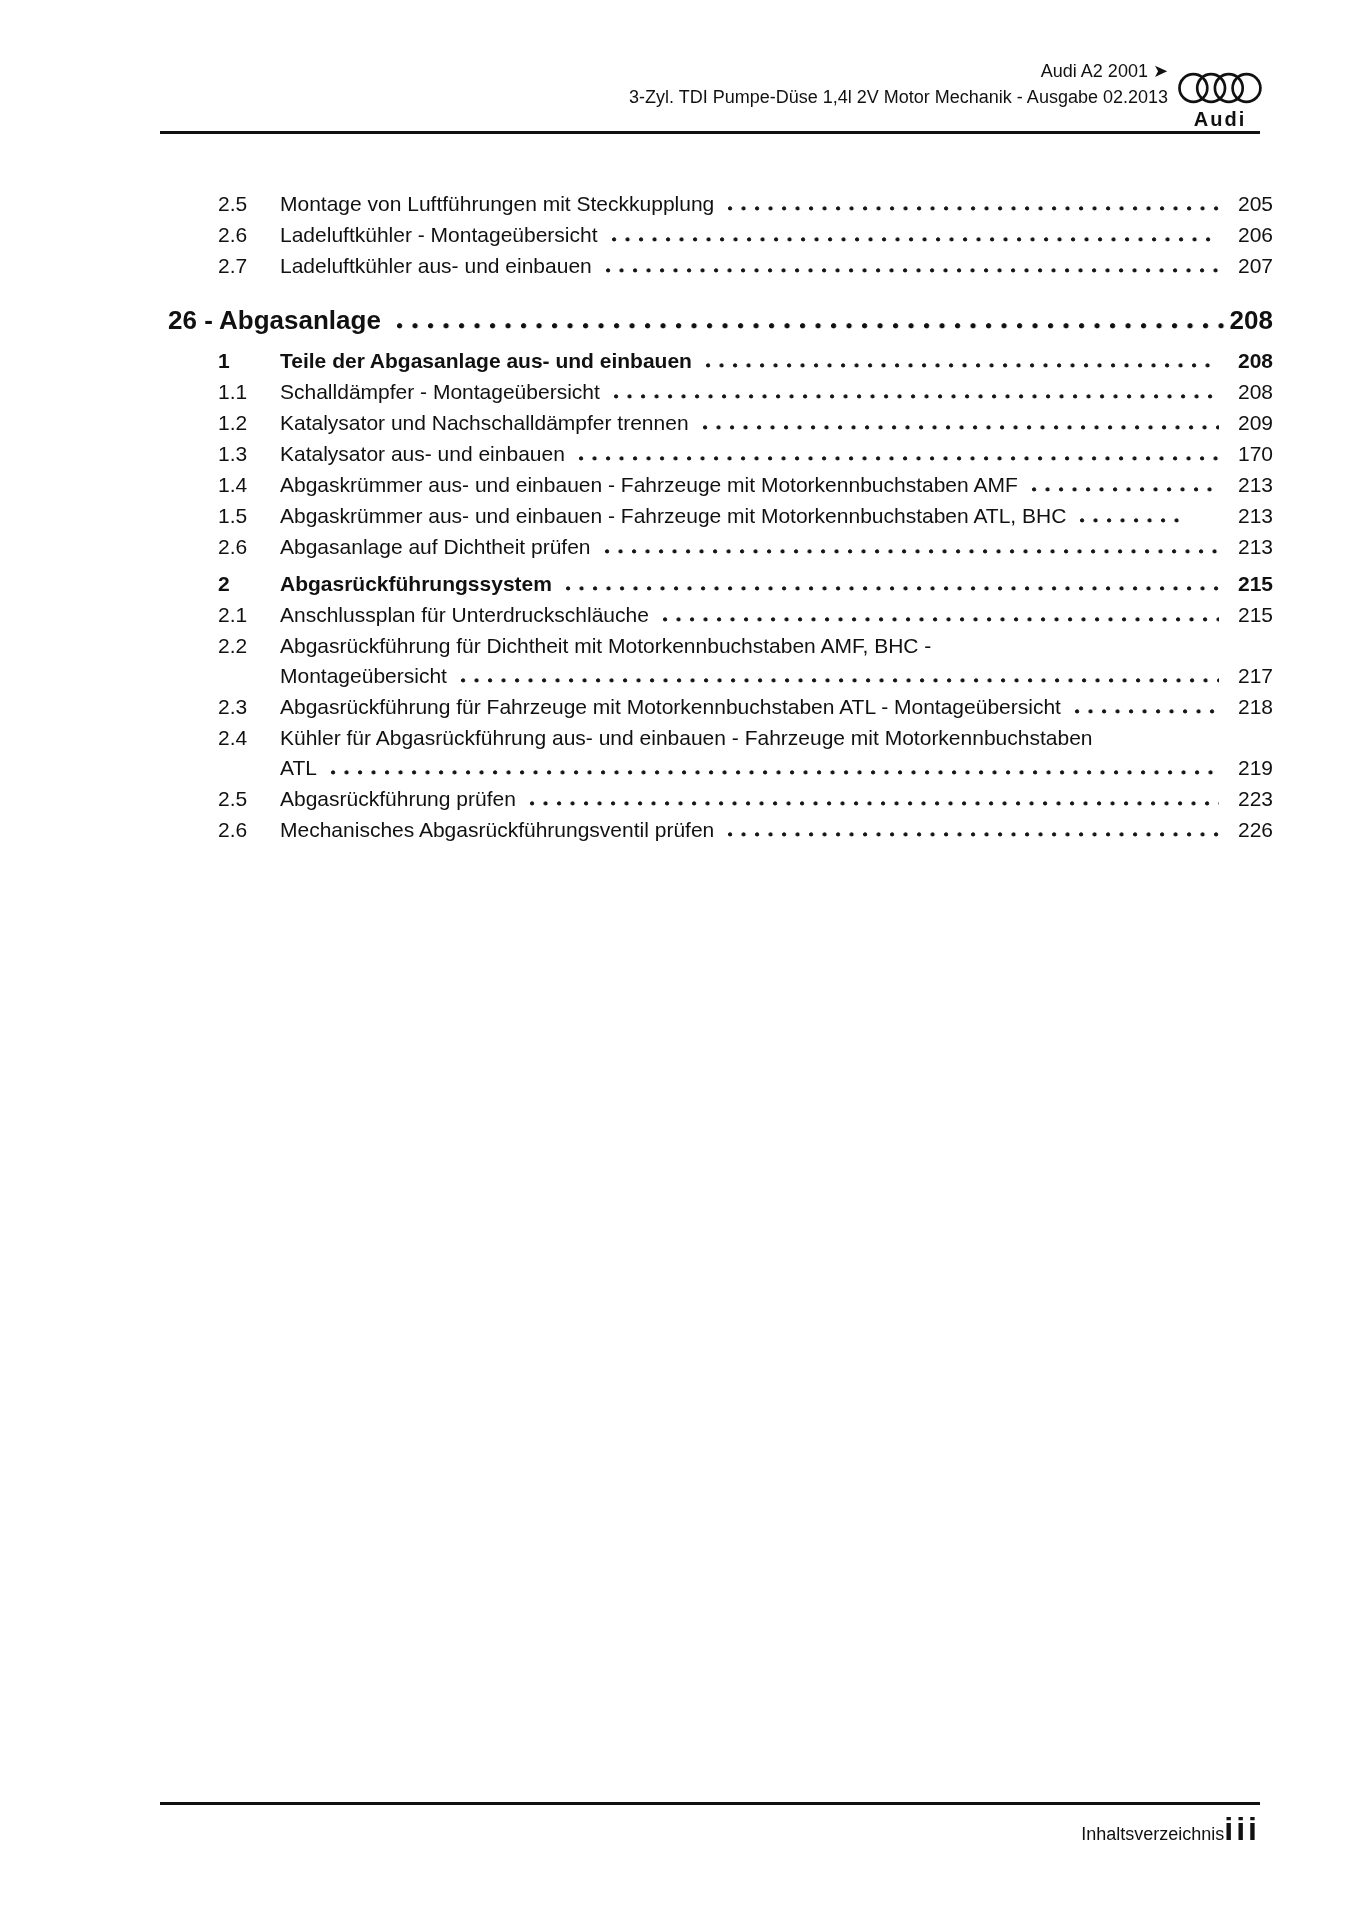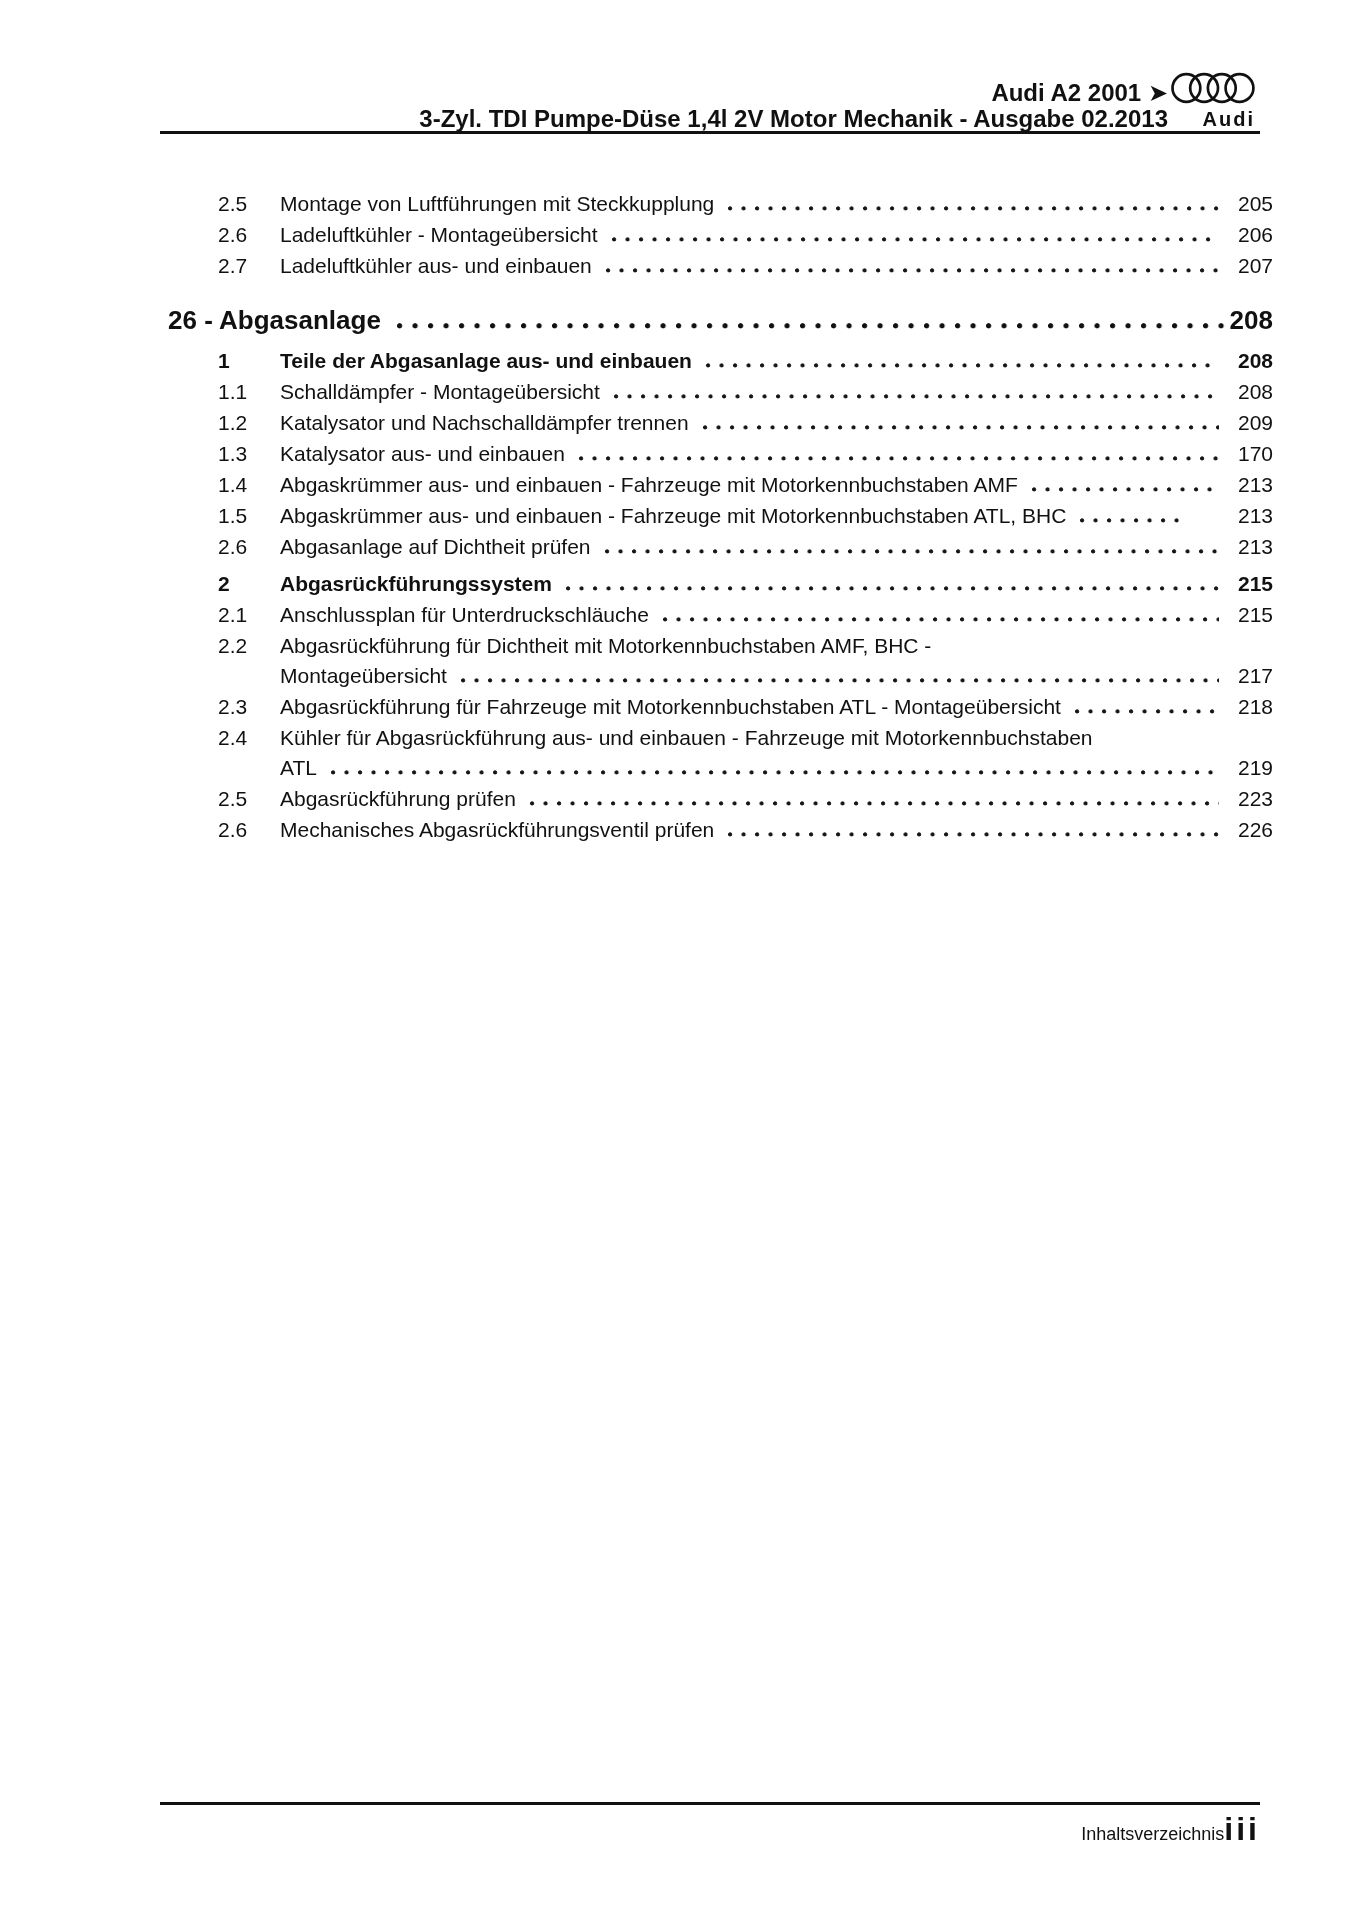--- a/index.html
+++ b/index.html
@@ -11,34 +11,34 @@
     margin: 0 auto;
     background: #ffffff;
     font-family: "Liberation Sans", "DejaVu Sans", sans-serif;
     color: #111111;
     overflow: hidden;
   }
 
   
   .hdr-text {
     position: absolute;
-    top: 80px;
+    top: 58px;
     right: 189px;
     text-align: right;
-    font-weight: bold;
-    font-size: 24px;
+    font-weight: normal;
+    font-size: 18px;
     line-height: 26px;
     white-space: nowrap;
   }
   .hdr-brand {
     position: absolute;
     top: 70px;
-    right: 102px;
+    right: 95px;
     width: 84px;
-    text-align: right;
+    text-align: center;
   }
   .hdr-brand svg { display: block; }
   .wordmark {
     margin-top: 1px;
     font-weight: bold;
     font-size: 20px;
     letter-spacing: 2px;
   }
   .hdr-rule {
     position: absolute;

